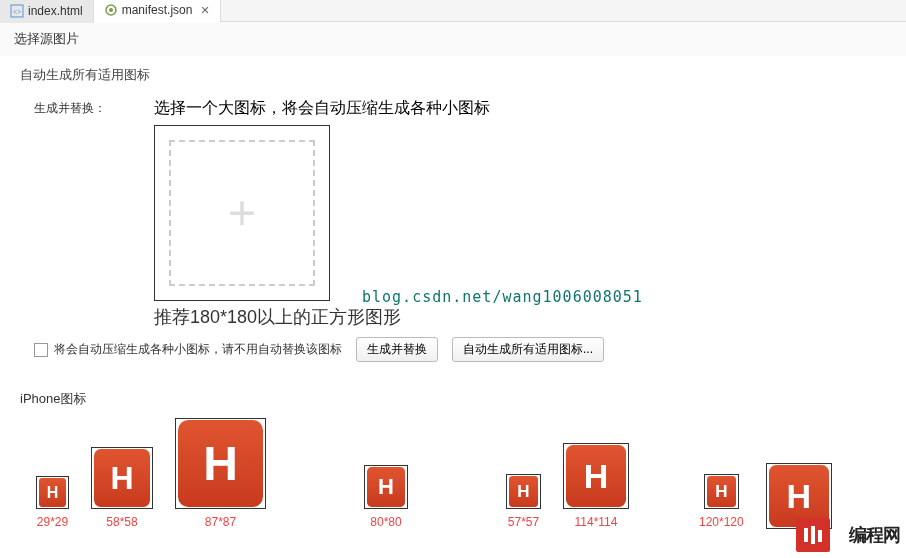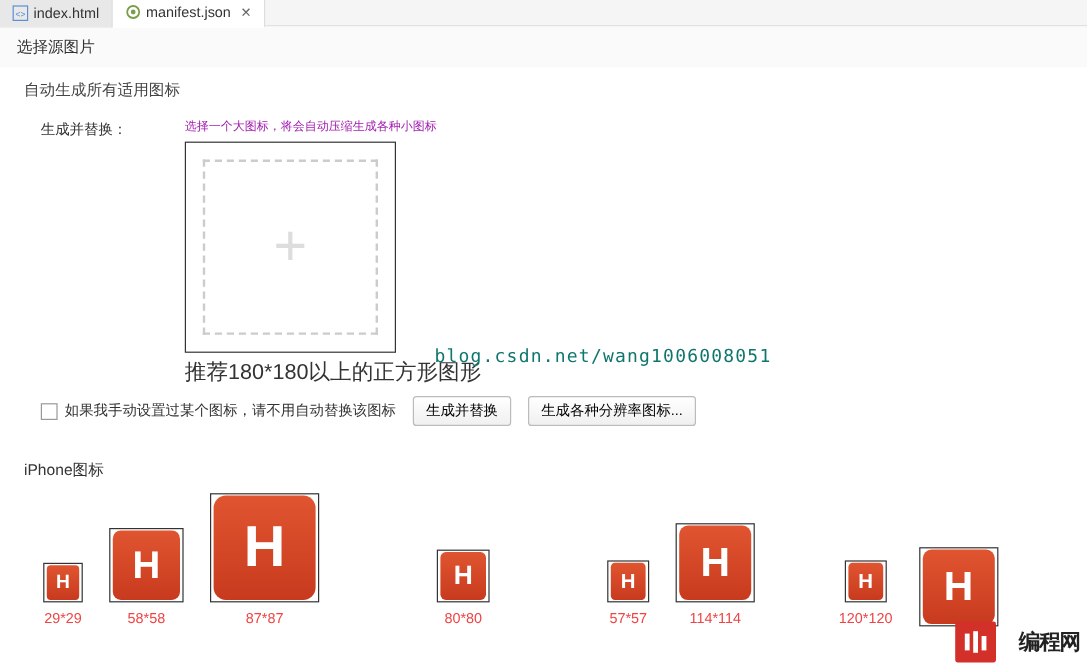--- a/index.html
+++ b/index.html
@@ -61,22 +61,22 @@
       color: #333;
       font-size: 12px;
       padding-top: 2px;
     }
     .field {
       flex: 1;
       display: flex;
       flex-direction: column;
     }
     .hint {
-      color: #a21caf;
-      font-size: 10px;
+      color: #000000;
+      font-size: 16px;
       margin-bottom: 6px;
     }
     .image-box {
       width: 176px;
       height: 176px;
       border: 1px solid #333;
       display: flex;
       align-items: center;
       justify-content: center;
       cursor: pointer;
@@ -252,23 +252,23 @@
       </div>
       <div class="recommend">推荐180*180以上的正方形图形</div>
     </div>
   </div>
 
 
   <div class="row">
     <div class="field">
       <div class="check-row">
         <div class="checkbox"></div>
-        <span>如果我手动设置过某个图标，请不用自动替换该图标</span>
+        <span>将会自动压缩生成各种小图标，请不用自动替换该图标</span>
         <button class="btn">生成并替换</button>
-        <button class="btn">生成各种分辨率图标...</button>
+        <button class="btn">自动生成所有适用图标...</button>
       </div>
     </div>
   </div>
 </div>
 
 <div class="watermark">blog.csdn.net/wang1006008051</div>
 
 <div class="iphone-section">
   <div class="iphone-title">iPhone图标</div>
   <div class="icons-row">

